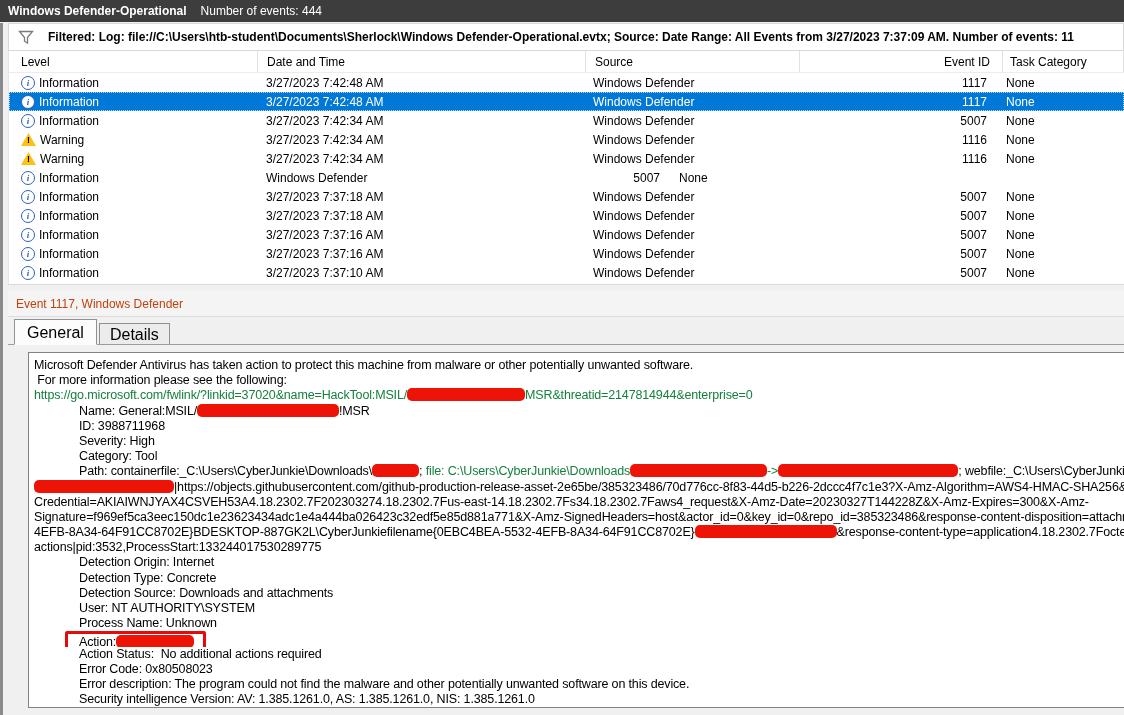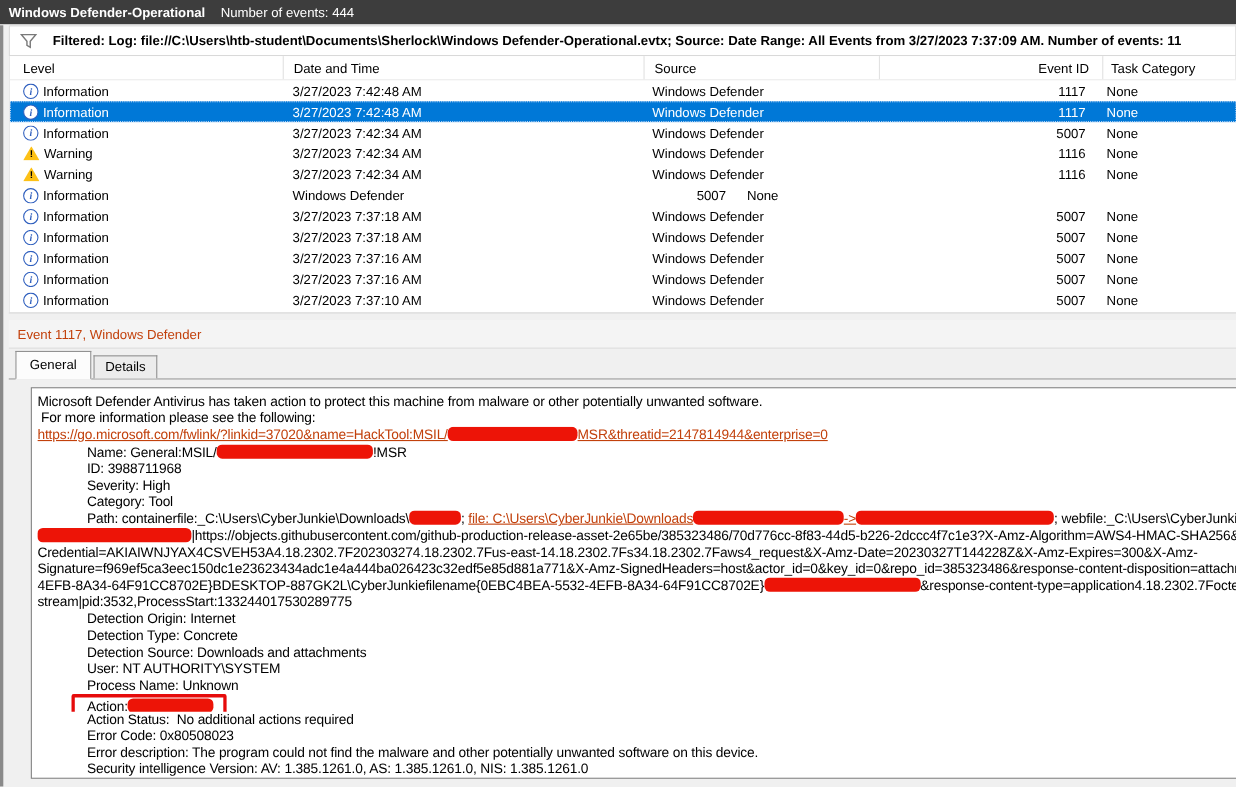--- a/index.html
+++ b/index.html
@@ -33,30 +33,30 @@
   .warning-icon{width:15px;height:13px;background:#fdc116;clip-path:polygon(50% 0%,0% 100%,100% 100%);
              display:inline-flex;align-items:flex-end;justify-content:center;
              font:bold 9px "Liberation Sans",sans-serif;color:#000;line-height:11px;}
   
   .splitter{height:6px;background:#f0f0f0;border-top:1px solid #d8d8d8;}
   
   .detail{position:relative;height:417px;background:#f0f0f0;}
   .detail-header{height:25px;display:flex;align-items:center;font-size:12px;padding-left:8px;
                  border-bottom:1px solid #dcdcdc;background:#f4f4f4;color:#c2410c;}
   .tabstrip{display:flex;align-items:flex-end;height:27px;margin-left:6px;position:relative;z-index:2;}
-  .tab{font-size:12px;color:#000;border:1px solid #919191;border-bottom:none;background:#ececec;
+  .tab{font-size:16px;color:#000;border:1px solid #919191;border-bottom:none;background:#ececec;
        padding:2px 10px 3px 10px;height:15px;margin-top:5px;}
   .tab.active{background:#fcfcfc;padding:4px 12px 4px 12px;height:16px;margin-top:0;margin-right:2px;
        border-bottom:1px solid #fcfcfc;margin-bottom:-1px;}
   .tabpage{border-top:1px solid #9c9c9c;background:#f0f0f0;position:relative;height:363px;}
   .descbox{position:absolute;left:20px;right:-6px;top:7px;height:356px;overflow:hidden;
            background:#fff;border:1px solid #828282;padding:5px 0 0 5px;box-sizing:border-box;}
   .dline{white-space:pre;overflow:hidden;height:15.2px;line-height:15.2px;font-size:12.5px;color:#000;letter-spacing:-0.15px;}
   .dline.ind{padding-left:45px;}
-  .dlink{color:#c2410c;text-decoration:underline;cursor:pointer;}
+  .dlink{color:#15803d;cursor:pointer;}
   .redact{display:inline-block;background:#ed1407;height:13px;border-radius:5px;vertical-align:-2px;}
   .annotation{display:inline-block;border:3px solid #e60b0b;border-radius:2px;margin-left:-14px;
               padding:1px 9px 3px 11px;position:relative;z-index:3;background:transparent;line-height:14px;}
 </style>
 </head>
 <body>
 
 <div class="titlebar">
   <span class="ttl">Windows Defender-Operational</span>
   <span class="cnt">Number of events: 444</span>
@@ -209,21 +209,21 @@
           <div class="dline"><a class="dlink">https://go.microsoft.com/fwlink/?linkid=37020&amp;name=HackTool:MSIL/</a><span class="redact" style="width: 118px;"></span><a class="dlink">MSR&amp;threatid=2147814944&amp;enterprise=0</a></div>
           <div class="dline ind"><span>Name: General:MSIL/</span><span class="redact" style="width: 142px;"></span><span>!MSR</span></div>
           <div class="dline ind"><span>ID: 3988711968</span></div>
           <div class="dline ind"><span>Severity: High</span></div>
           <div class="dline ind"><span>Category: Tool</span></div>
           <div class="dline ind"><span>Path: containerfile:_C:\Users\CyberJunkie\Downloads\</span><span class="redact" style="width: 47px;"></span><span>; </span><a class="dlink">file: C:\Users\CyberJunkie\Downloads</a><span class="redact" style="width: 137px;"></span><a class="dlink">-&gt;</a><span class="redact" style="width: 180px;"></span><span>; webfile:_C:\Users\CyberJunkie\Downlo</span></div>
           <div class="dline"><span class="redact" style="width: 140px;"></span><span>|https://objects.githubusercontent.com/github-production-release-asset-2e65be/385323486/70d776cc-8f83-44d5-b226-2dccc4f7c1e3?X-Amz-Algorithm=AWS4-HMAC-SHA256&amp;X-Amz-</span></div>
           <div class="dline"><span>Credential=AKIAIWNJYAX4CSVEH53A4.18.2302.7F202303274.18.2302.7Fus-east-14.18.2302.7Fs34.18.2302.7Faws4_request&amp;X-Amz-Date=20230327T144228Z&amp;X-Amz-Expires=300&amp;X-Amz-</span></div>
           <div class="dline"><span>Signature=f969ef5ca3eec150dc1e23623434adc1e4a444ba026423c32edf5e85d881a771&amp;X-Amz-SignedHeaders=host&amp;actor_id=0&amp;key_id=0&amp;repo_id=385323486&amp;response-content-disposition=attachment{0EB</span></div>
           <div class="dline"><span>4EFB-8A34-64F91CC8702E}BDESKTOP-887GK2L\CyberJunkiefilename{0EBC4BEA-5532-4EFB-8A34-64F91CC8702E}</span><span class="redact" style="width: 142px;"></span><span>&amp;response-content-type=application4.18.2302.7Foctet-</span></div>
-          <div class="dline"><span>stream|pid:3532,ProcessStart:133244017530289775</span></div>
+          <div class="dline"><span>actions|pid:3532,ProcessStart:133244017530289775</span></div>
           <div class="dline ind"><span>Detection Origin: Internet</span></div>
           <div class="dline ind"><span>Detection Type: Concrete</span></div>
           <div class="dline ind"><span>Detection Source: Downloads and attachments</span></div>
           <div class="dline ind"><span>User: NT AUTHORITY\SYSTEM</span></div>
           <div class="dline ind"><span>Process Name: Unknown</span></div>
           <div class="dline ind"><span class="annotation"><span>Action:</span><span class="redact" style="width: 78px;"></span></span></div>
           <div class="dline ind"><span>Action Status:  No additional actions required</span></div>
           <div class="dline ind"><span>Error Code: 0x80508023</span></div>
           <div class="dline ind"><span>Error description: The program could not find the malware and other potentially unwanted software on this device.</span></div>
           <div class="dline ind"><span>Security intelligence Version: AV: 1.385.1261.0, AS: 1.385.1261.0, NIS: 1.385.1261.0</span></div>

